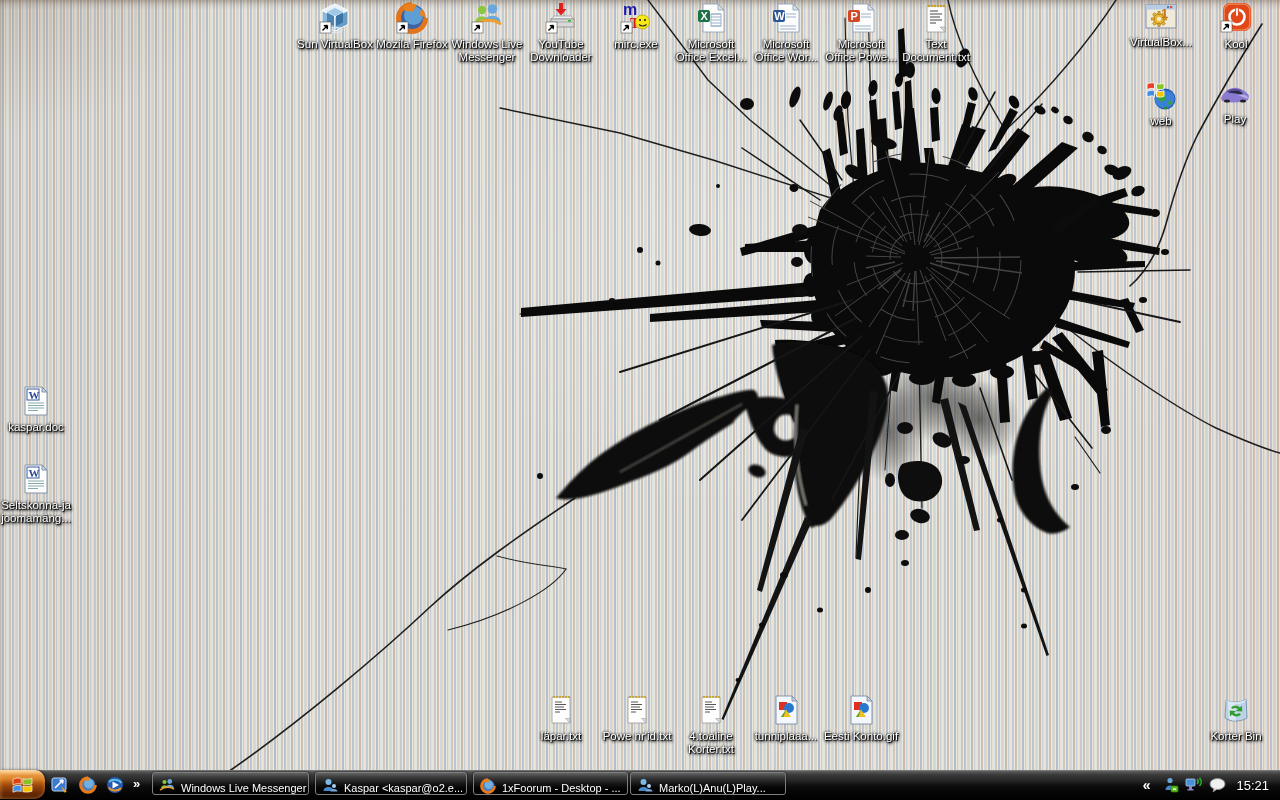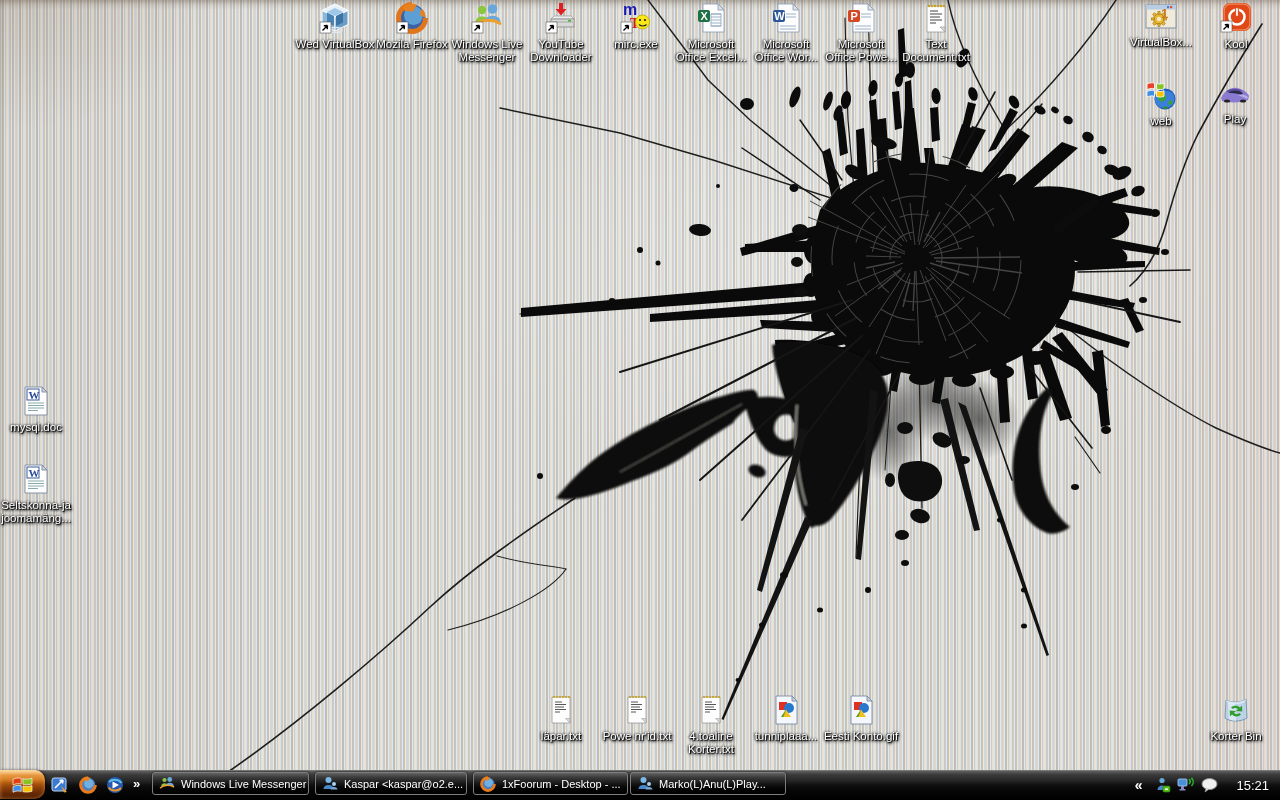--- a/index.html
+++ b/index.html
@@ -17,24 +17,24 @@
 }
 #splat{position:absolute;left:0;top:0;}
 .ic{position:absolute;width:84px;margin-left:-42px;display:flex;flex-direction:column;align-items:center;color:#fff;font-size:11.5px;line-height:12.5px;text-align:center;}
 .ic .lab{margin-top:4px;text-shadow:1px 1px 1px #000,1px 2px 3px #000,0 0 3px rgba(0,0,0,.95),-1px 0 2px rgba(0,0,0,.5);}
 .ic svg{display:block;}
 
 #bar{position:absolute;left:0;top:770px;width:1280px;height:30px;
 background:linear-gradient(180deg,#8a8a8a 0%,#5a5a5a 5%,#3a3a3a 16%,#262626 36%,#101010 50%,#080808 64%,#030303 84%,#000 100%);}
 .tb{position:absolute;top:2px;height:21px;border:1px solid #7e7e7e;border-radius:3px;
 background:linear-gradient(180deg,#636363 0%,#3c3c3c 20%,#191919 48%,#060606 70%,#000 100%);
-color:#fff;font-size:11px;display:flex;align-items:center;padding:0 6px;gap:6px;white-space:nowrap;overflow:hidden;box-shadow:0 0 2px rgba(0,0,0,.8);}
+color:#fff;font-size:11px;display:flex;align-items:flex-end;padding:0 6px;gap:6px;white-space:nowrap;overflow:hidden;box-shadow:0 0 2px rgba(0,0,0,.8);}
 .tb svg{flex:0 0 auto;}
 #tray{position:absolute;right:11px;top:0;height:30px;display:flex;align-items:center;gap:6px;color:#fff;}
-#clock{font-size:13px;color:#fff;margin-left:12px;text-shadow:0 1px 1px #000;}
+#clock{font-size:13px;color:#fff;margin-left:4px;text-shadow:0 1px 1px #000;}
 </style>
 </head>
 <body>
 <div id="desk"></div>
 <svg id="splat" width="1280" height="800" viewBox="0 0 1280 800">
 <defs>
 <radialGradient id="gsh">
         <stop offset="0" stop-color="#1a1a1a" stop-opacity="0.6"></stop>
         <stop offset="0.6" stop-color="#222" stop-opacity="0.28"></stop>
         <stop offset="1" stop-color="#222" stop-opacity="0"></stop>
@@ -275,21 +275,21 @@
 <path d="M16 2 L29 8.5 L16 15 L3 8.5 Z" fill="#e6f1fa" stroke="#fff" stroke-width="1"></path>
 <path d="M3 8.5 L16 15 L16 29 L3 22.5 Z" fill="#8cb8d8" stroke="#fff" stroke-width="1"></path>
 <path d="M29 8.5 L16 15 L16 29 L29 22.5 Z" fill="#6a9cc4" stroke="#fff" stroke-width="1"></path>
 <path d="M16 6 L24 10 L16 14 L8 10 Z" fill="#9fc8e8"></path>
 <path d="M8 10.5 L15 14 L15 24 L8 20.5 Z" fill="#4a84b4"></path>
 <path d="M24 10.5 L17 14 L17 24 L24 20.5 Z" fill="#3a74a4"></path>
 <ellipse cx="16" cy="28" rx="7" ry="2.5" fill="none" stroke="#dde8f0" stroke-width="1.5"></ellipse>
 <rect x="1" y="20" width="11" height="11" fill="#fff" stroke="#555" stroke-width="0.6"></rect>
 <path d="M3.5 28.5 L8.5 23.5 M8.5 23.5 L4.8 23.8 M8.5 23.5 L8.2 27.2" stroke="#000" stroke-width="1.4" fill="none"></path>
 </svg>
-<div class="lab">Wed VirtualBox</div>
+<div class="lab">Sun VirtualBox</div>
 </div>
 <div class="ic" style="left:412px;top:2px">
 <svg width="32" height="32" viewBox="0 0 32 32">
 <circle cx="16" cy="16" r="13.5" fill="#3a62a8"></circle>
 <circle cx="17.5" cy="13.5" r="9.5" fill="#5d9fd4"></circle>
 <path d="M16 2.5 A 13.5 13.5 0 1 0 29.5 16" stroke="#e1751b" stroke-width="5" fill="none"></path>
 <path d="M7 5 C11 1.5 17 1 21 2.5 L17 9.5 L9 9 Z" fill="#e8821f"></path>
 <path d="M26 7 C28.5 9.5 29.8 13 29.5 16 L24 13 L24.5 8.5 Z" fill="#e8821f"></path>
 <rect x="1" y="20" width="11" height="11" fill="#fff" stroke="#555" stroke-width="0.6"></rect>
 <path d="M3.5 28.5 L8.5 23.5 M8.5 23.5 L4.8 23.8 M8.5 23.5 L8.2 27.2" stroke="#000" stroke-width="1.4" fill="none"></path>
@@ -453,21 +453,21 @@
 <div class="ic" style="left:36px;top:385px">
 <svg width="32" height="32" viewBox="0 0 32 32">
 <path d="M5 2 H22 L27 7 V30 H5 Z" fill="#fdfdfd" stroke="#7a8aa0" stroke-width="0.9"></path>
 <path d="M22 2 L27 7 H22 Z" fill="#c8d4e4" stroke="#7a8aa0" stroke-width="0.9"></path>
 <rect x="7" y="4" width="12" height="11" fill="#fff" stroke="#3a5a9a" stroke-width="1"></rect>
 <text x="8.5" y="13.5" font-family="Liberation Serif" font-weight="bold" font-size="11" fill="#2b4a9a">W</text>
 <g stroke="#8aa">
           <path d="M8 18 H24 M8 20.5 H24 M8 23 H24 M8 25.5 H18" stroke-width="1"></path>
         </g>
 </svg>
-<div class="lab">mysql.doc</div>
+<div class="lab">kaspar.doc</div>
 </div>
 <div class="ic" style="left:36px;top:463px">
 <svg width="32" height="32" viewBox="0 0 32 32">
 <path d="M5 2 H22 L27 7 V30 H5 Z" fill="#fdfdfd" stroke="#7a8aa0" stroke-width="0.9"></path>
 <path d="M22 2 L27 7 H22 Z" fill="#c8d4e4" stroke="#7a8aa0" stroke-width="0.9"></path>
 <rect x="7" y="4" width="12" height="11" fill="#fff" stroke="#3a5a9a" stroke-width="1"></rect>
 <text x="8.5" y="13.5" font-family="Liberation Serif" font-weight="bold" font-size="11" fill="#2b4a9a">W</text>
 <g stroke="#8aa">
           <path d="M8 18 H24 M8 20.5 H24 M8 23 H24 M8 25.5 H18" stroke-width="1"></path>
         </g>

